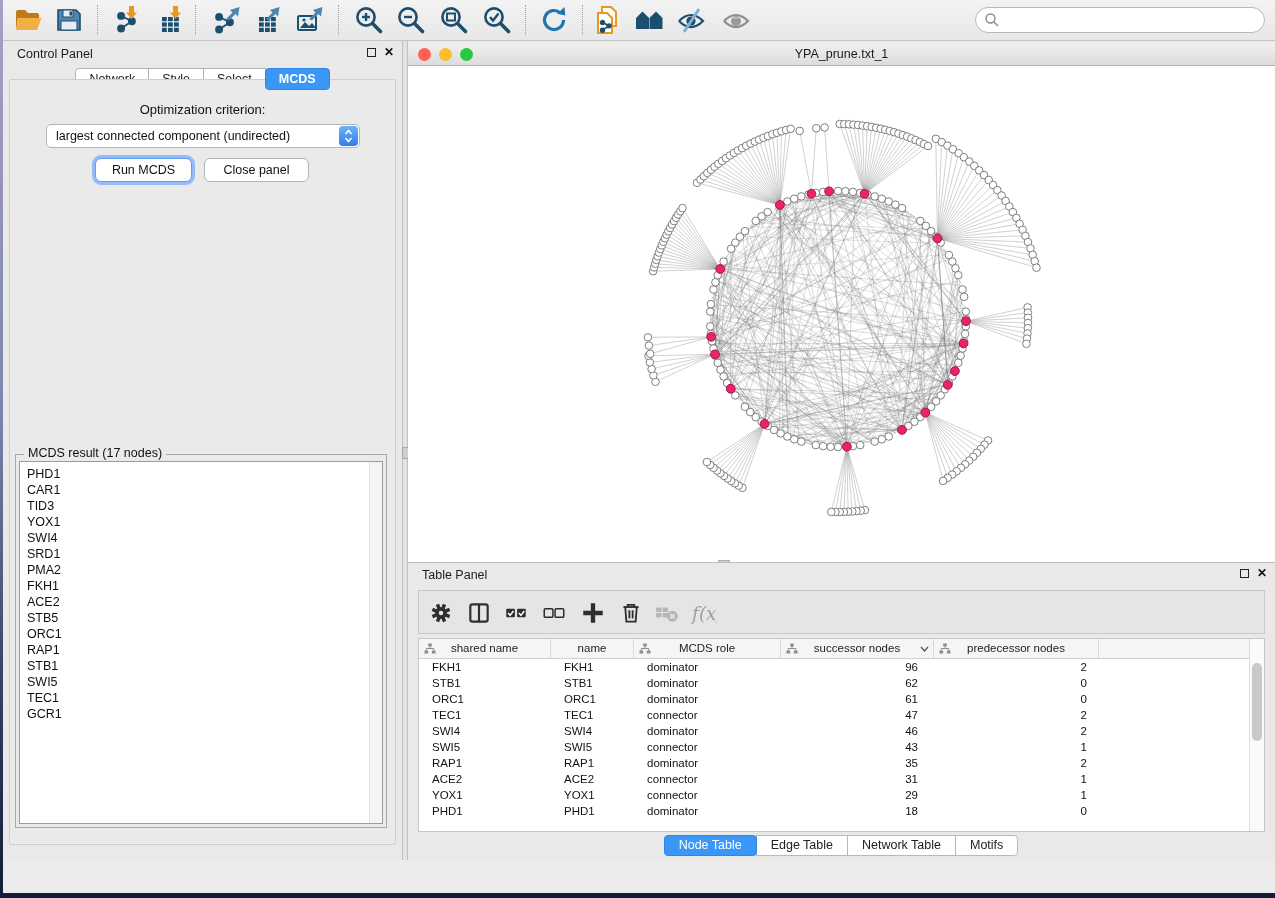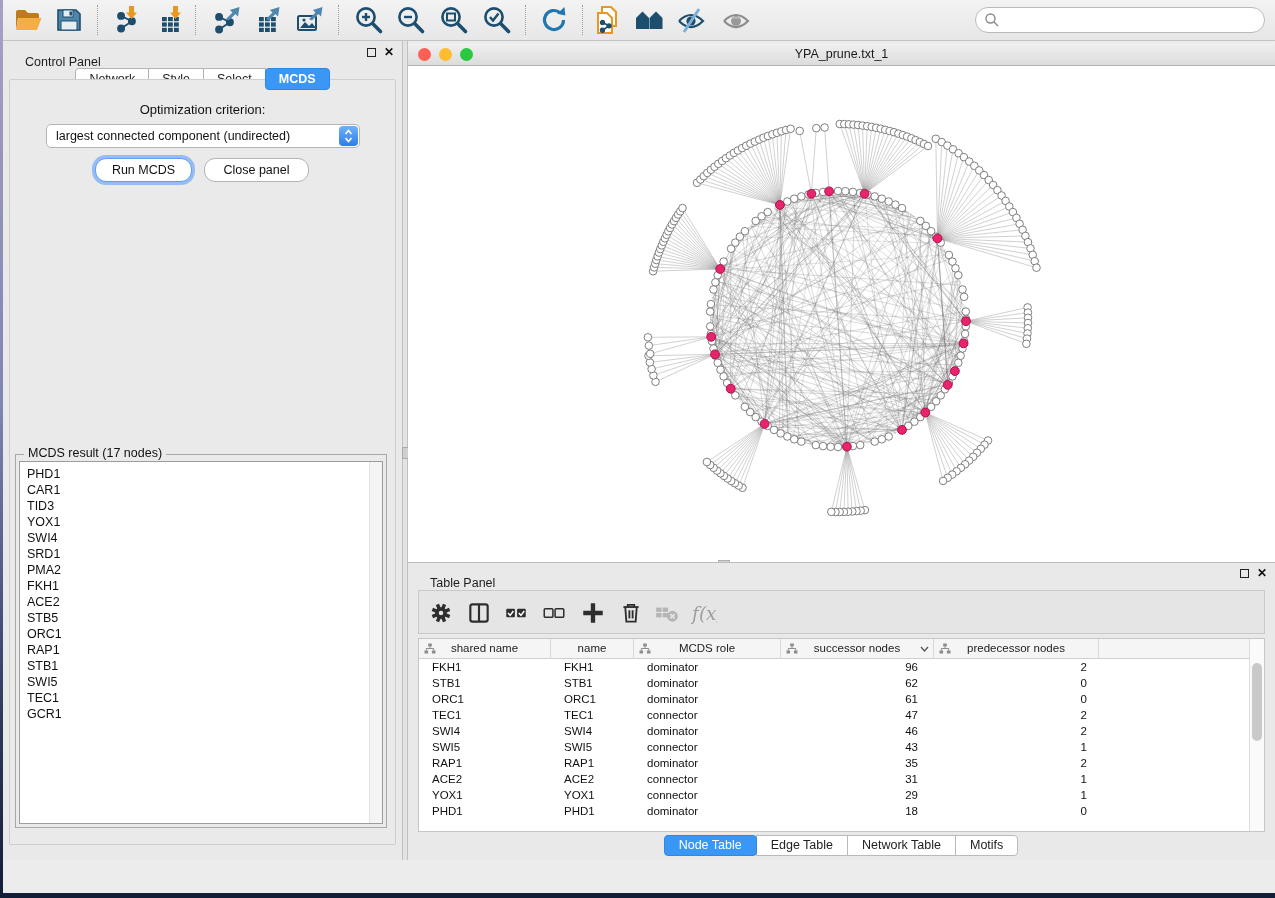--- a/index.html
+++ b/index.html
@@ -13,35 +13,35 @@
   .tbtn svg { width:32px; height:32px; }
   .tsep { position:absolute; top:5px; width:0; height:30px; border-left:1px dotted #9e9e9e; }
   .search-box { position:absolute; right:10px; top:7px; width:290px; height:26px; background:#fff; border:1px solid #b9b9b9; border-radius:13px; display:flex; align-items:center; padding-left:8px; }
   .search-box input { border:none; outline:none; flex:1; font-size:12px; background:transparent; font-family:"Liberation Sans",sans-serif; }
 
   
   .main { position:absolute; left:0; top:41px; right:0; bottom:33px; }
 
   
   .control-panel { position:absolute; left:0; top:0; width:399px; height:100%; background:#e9e9e9; }
-  .panel-title { position:absolute; left:22px; top:6px; font-size:12.5px; color:#1d1d1d;margin-top:8px; }
+  .panel-title { position:absolute; left:14px; top:6px; font-size:12.5px; color:#1d1d1d; }
   .win-ctrls { position:absolute; right:8px; top:6px; display:flex; gap:8px; align-items:center; }
   .float-btn { width:9px; height:9px; border:1.5px solid #222; display:inline-block; }
   .close-btn { font-size:12px; font-weight:bold; color:#111; line-height:10px; }
   .cp-tabs { position:absolute; left:0; top:27px; width:100%; display:flex; justify-content:center; }
   .tab { height:22px; line-height:20px; padding:0 13px; font-size:12.5px; background:#fff; border:1px solid #b3b3b3; margin-left:-1px; color:#222; text-align:center; }
   .tab:first-child { border-radius:4px 0 0 4px; margin-left:0; }
   .tab:last-child { border-radius:0 4px 4px 0;font-weight:bold; }
   .tab.sel { background:#3b97f6; border-color:#2f86e4; color:#fff; border-radius:4px; position:relative; z-index:2; }
   .cp-content { position:absolute; left:6px; top:38px; width:387px; height:766px; background:#eaeaea; border:1px solid #cfcfcf; border-radius:2px; }
   .opt-label { position:absolute; left:0; top:22px; width:100%; text-align:center; font-size:13px; color:#111; }
   .dropdown { position:absolute; left:36px; top:44px; width:314px; height:24px; background:#fff; border:1px solid #b5b5b5; border-radius:5px; font-size:12.5px; color:#111; line-height:22px; padding-left:9px; }
   .dd-step { position:absolute; right:1px; top:1px; width:19px; height:20px; border-radius:4px; background:linear-gradient(#6fb1fb,#2f7de8); display:flex; flex-direction:column; align-items:center; justify-content:center; }
   .dd-step svg { width:9px; height:16px; }
-  .btn { position:absolute; height:24px; background:#fff; border:1px solid #b3b3b3; border-radius:11px; font-size:12.5px; color:#111; text-align:center; line-height:22px; }
+  .btn { position:absolute; height:24px; background:#fff; border:1px solid #b3b3b3; border-radius:6px; font-size:12.5px; color:#111; text-align:center; line-height:22px; }
   .btn.focus { box-shadow:0 0 0 3px rgba(80,150,255,.55); border-color:#5f9ef2; }
   .fieldset { position:absolute; left:5px; top:374px; width:372px; height:374px; border:1px solid #a8a8a8; }
   .fieldset .legend { position:absolute; left:8px; top:-9px; background:#eaeaea; padding:0 4px; font-size:12.5px; color:#111; }
   .listbox { position:absolute; left:3px; right:3px; top:6px; bottom:3px; background:#fff; border:1px solid #9c9c9c; overflow:hidden; }
   .listbox .items { padding:4px 0 0 7px; }
   .list-item { font-size:12.5px; line-height:16px; color:#111; }
   .list-scroll { position:absolute; right:0; top:0; bottom:0; width:13px; background:#f4f4f4; border-left:1px solid #e2e2e2; }
 
   
   .v-divider { position:absolute; left:399px; top:0; width:6px; height:100%; background:#e3e3e3; border-left:1px solid #c0c0c0; border-right:1px solid #c0c0c0; }

